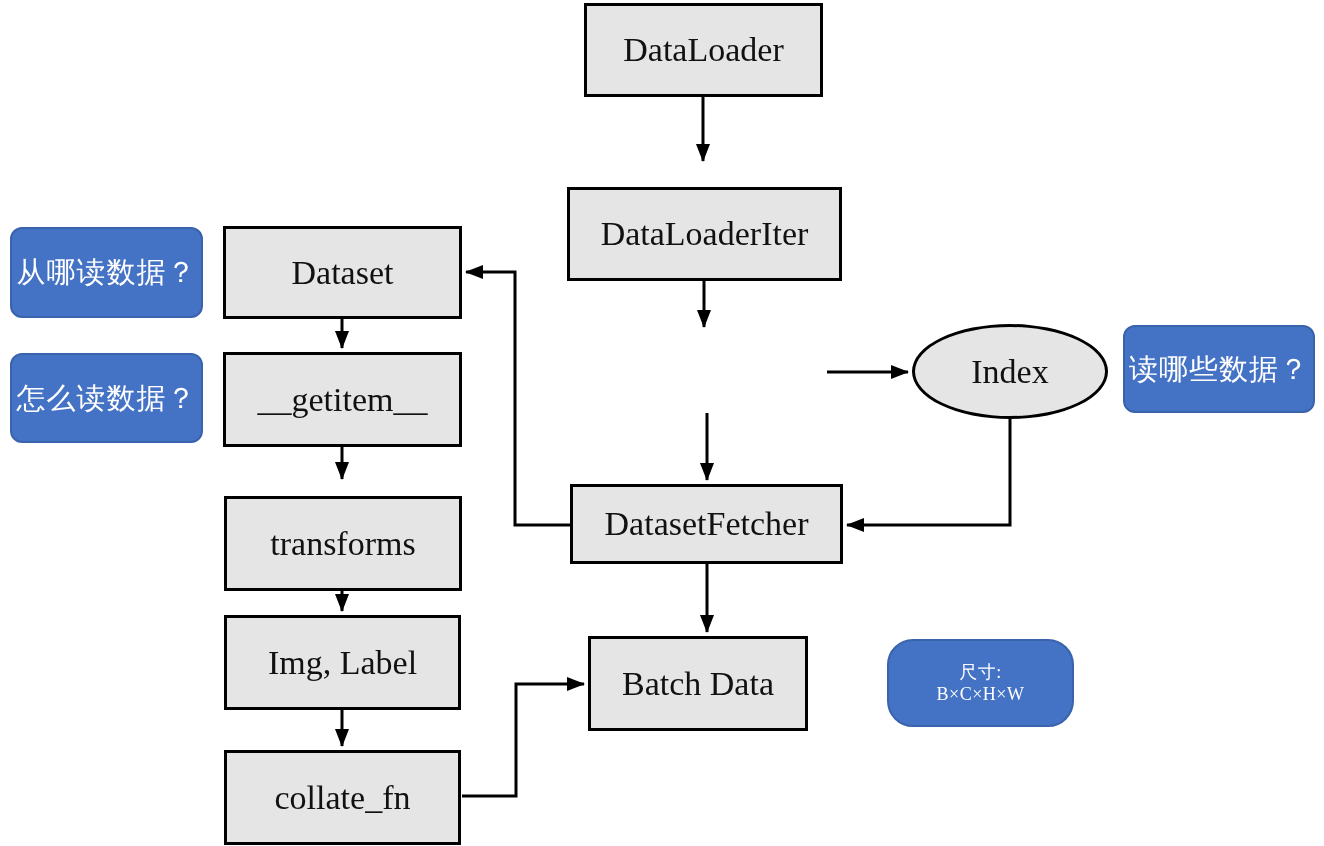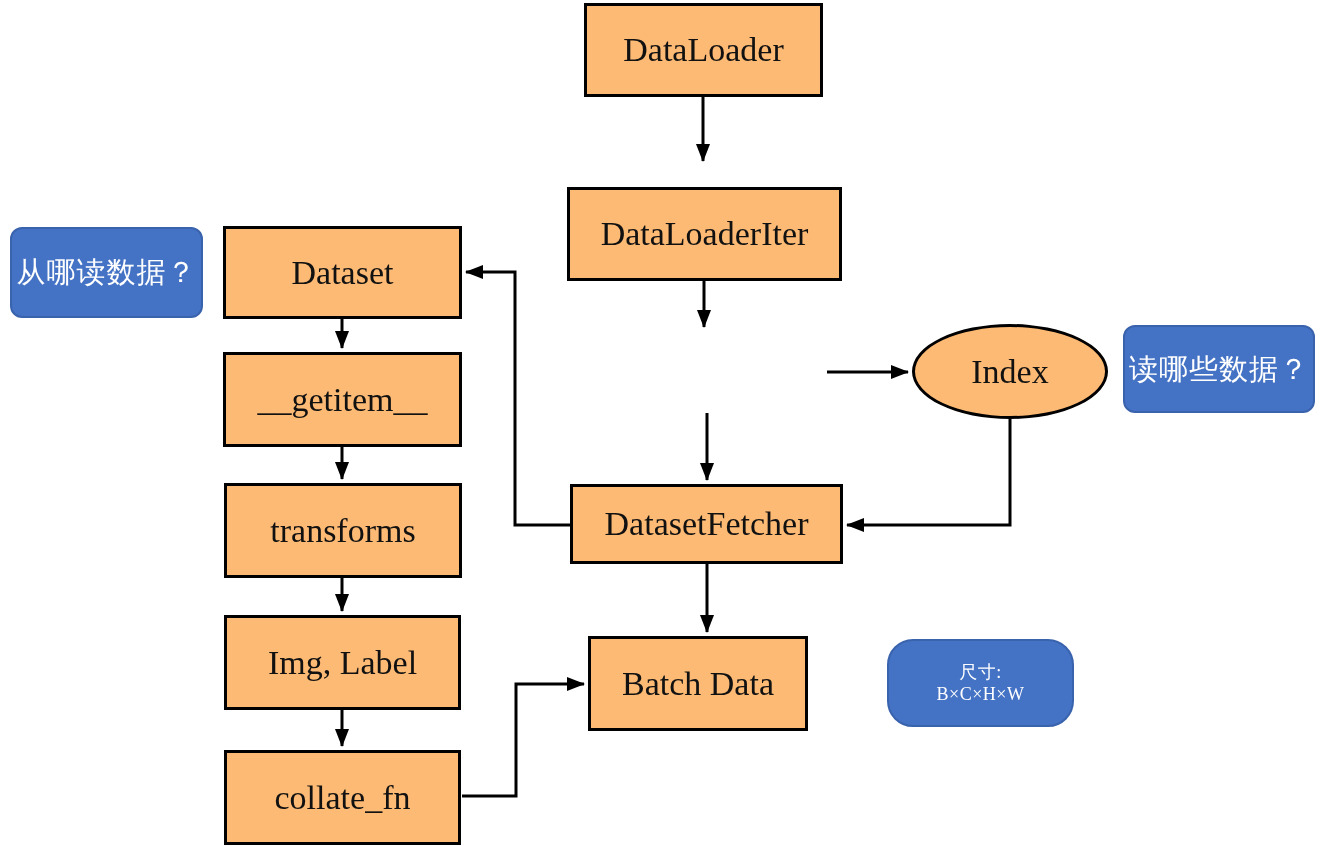--- a/index.html
+++ b/index.html
@@ -17,21 +17,21 @@
   }
   #edges {
     position: absolute;
     left: 0; top: 0;
     width: 1324px;
     height: 846px;
   }
   .node {
     position: absolute;
     box-sizing: border-box;
-    background: #fdba74;
+    background: #e5e5e5;
     border: 3px solid #000000;
     display: flex;
     align-items: center;
     justify-content: center;
     font-size: 34px;
     color: #111111;
     text-align: right;
     line-height: 1.1;
     white-space: nowrap;
   }
@@ -62,21 +62,21 @@
     border-radius: 26px;
   }
   
   .n-dataloader     { left: 584px; top: 3px;   width: 239px; height: 94px; }
   .n-dataloaderiter { left: 567px; top: 165px; width: 275px; height: 94px; margin-top: 22px; }
   .n-sampler        { left: 590px; top: 331px; width: 237px; height: 82px; }
   .n-datasetfetcher { left: 570px; top: 484px; width: 273px; height: 80px; }
   .n-batchdata      { left: 588px; top: 636px; width: 220px; height: 95px; }
   .n-dataset        { left: 223px; top: 226px; width: 239px; height: 93px; }
   .n-getitem        { left: 223px; top: 352px; width: 239px; height: 95px; }
-  .n-transforms     { left: 224px; top: 483px; width: 238px; height: 95px; }
+  .n-transforms     { left: 224px; top: 496px; width: 238px; height: 95px; }
   .n-imglabel       { left: 224px; top: 615px; width: 237px; height: 95px; }
   .n-collatefn      { left: 224px; top: 750px; width: 237px; height: 95px; }
   .n-index          { left: 912px; top: 324px; width: 196px; height: 95px; }
   .c-where { left: 10px;   top: 227px; width: 193px; height: 91px; }
   .c-how   { left: 10px;   top: 353px; width: 193px; height: 90px; }
   .c-which { left: 1123px; top: 325px; width: 192px; height: 88px; }
   .c-size  { left: 887px;  top: 639px; width: 187px; height: 88px; }
 </style>
 </head>
 <body>
@@ -123,19 +123,20 @@
   <div class="node n-datasetfetcher">DatasetFetcher</div>
   <div class="node n-dataset">Dataset</div>
 
   <div class="node n-batchdata">Batch Data</div>
   <div class="node n-getitem">__getitem__</div>
   <div class="node n-transforms">transforms</div>
   <div class="node n-imglabel">Img, Label</div>
   <div class="node n-collatefn">collate_fn</div>
 
   <div class="callout c-where">从哪读数据？</div>
+  <div class="callout c-how">怎么读数据？</div>
   <div class="callout c-which">读哪些数据？</div>
   <div class="callout size-note c-size">
     <span>尺寸:</span>
     <span>B×C×H×W</span>
   </div>
 
 </div>
 
 </body></html>

